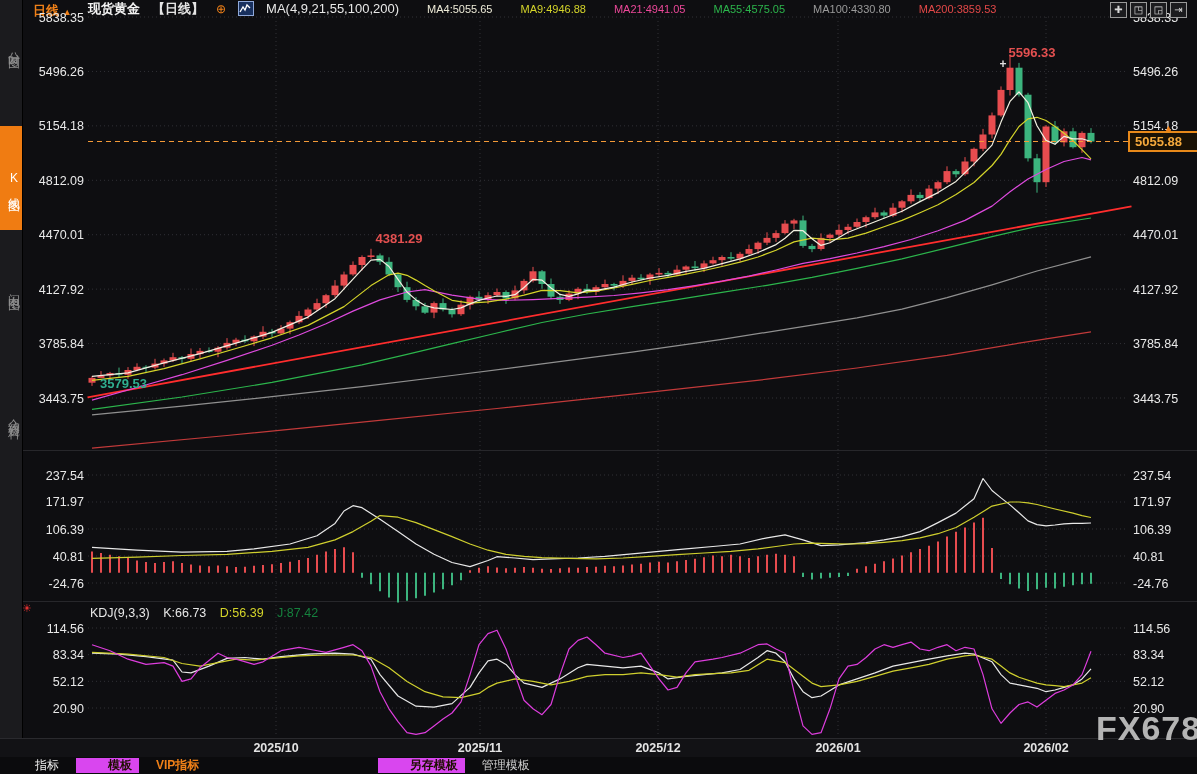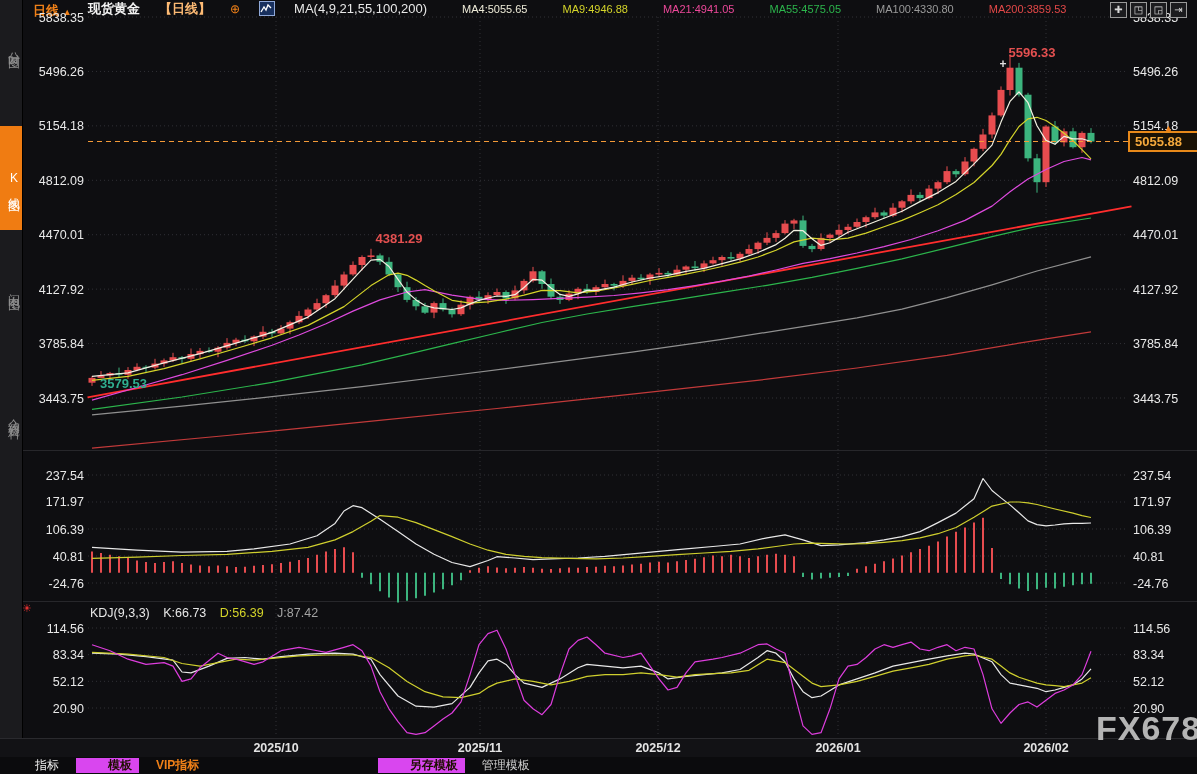--- a/index.html
+++ b/index.html
@@ -9,24 +9,24 @@
   svg text{font-family:"Liberation Sans",sans-serif;}
 
   
   .sidebar{position:absolute;left:0;top:0;width:22px;height:738px;background:#1b1b1e;
            border-right:1px solid #000;z-index:6;}
   .side-item{position:absolute;left:0;width:22px;writing-mode:vertical-rl;text-orientation:upright;
              color:#8f8f8f;font-size:12px;letter-spacing:3px;text-align:center;cursor:pointer;}
   .side-item.active{background:#f07c12;color:#fff;}
 
   
-  .hdr{position:absolute;left:88px;top:0;height:17px;display:flex;align-items:center;gap:19px;
+  .hdr{position:absolute;left:88px;top:0;height:17px;display:flex;align-items:center;gap:12px;
        z-index:6;font-size:13px;white-space:nowrap;}
   .hdr .sym{color:#f2f2f2;font-weight:700;}
-  .hdr .ptag{color:#fdba74;font-weight:700;}
+  .hdr .ptag{color:#e5e5e5;font-weight:700;}
   .hdr .plus{color:#f08018;font-size:12px;}
   .chart-ico{display:inline-block;width:14px;height:13px;background:#18305e;border:1px solid #8fa8d8;}
   .hdr .magroup{color:#e8e8e8;}
   .hdr .maval{font-size:11px;margin-left:16px;}
 
   .hdr-icons{position:absolute;right:10px;top:2px;display:flex;gap:3px;z-index:6;}
   .hico{width:15px;height:14px;border:1px solid #9a9a9a;background:#1c1c1f;color:#d8d8d8;
         font-size:10px;line-height:13px;text-align:center;cursor:pointer;}
 
   
@@ -526,21 +526,21 @@
     <span class="hico">◳</span>
     <span class="hico">◲</span>
     <span class="hico">⇥</span>
   </div>
 
 
   <div class="panel-hdr kdj-hdr">
     <span class="ph-title">KDJ(9,3,3)</span>
     <span style="color: rgb(232, 232, 232);">K:66.73</span>
     <span style="color: rgb(212, 212, 42);">D:56.39</span>
-    <span style="color: #a3a3a3;">J:87.42</span>
+    <span style="color: #15803d;">J:87.42</span>
   </div>
 
   <span class="alarm-dot">☀</span>
 
   <div class="divider" style="top:450px;"></div>
   <div class="divider" style="top:601px;"></div>
 
   <div id="price-tag" style="top: 131px;">5055.88</div>
   <span id="price-alert">▲</span>
 

